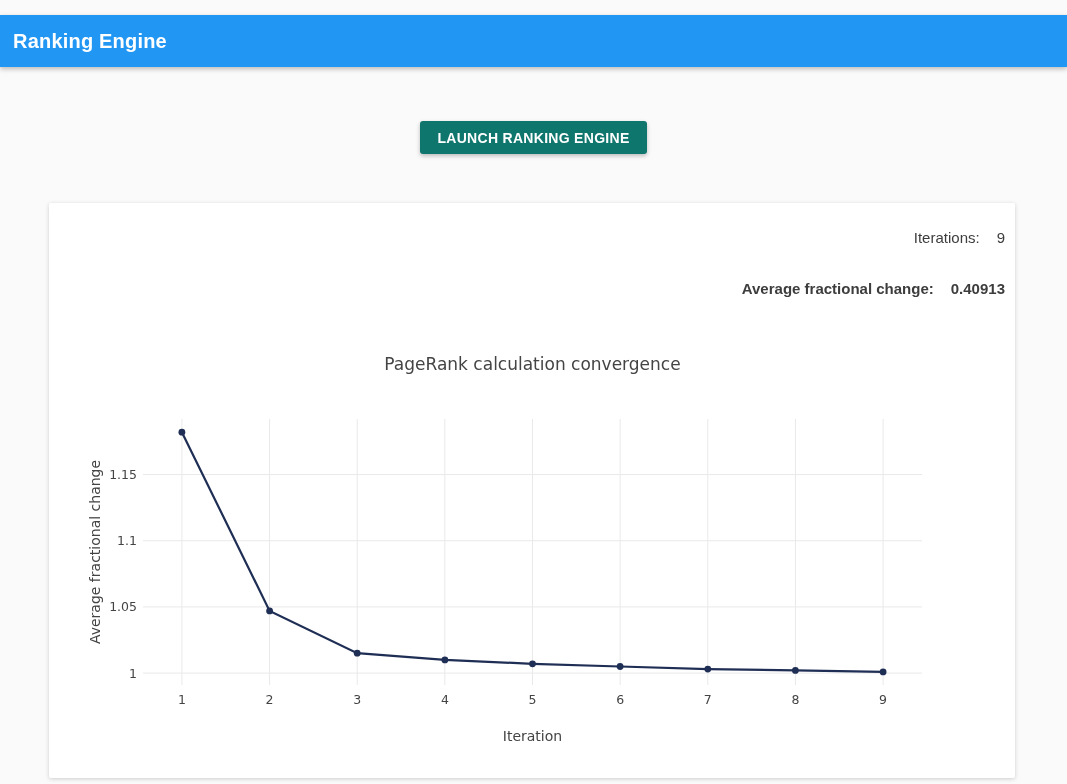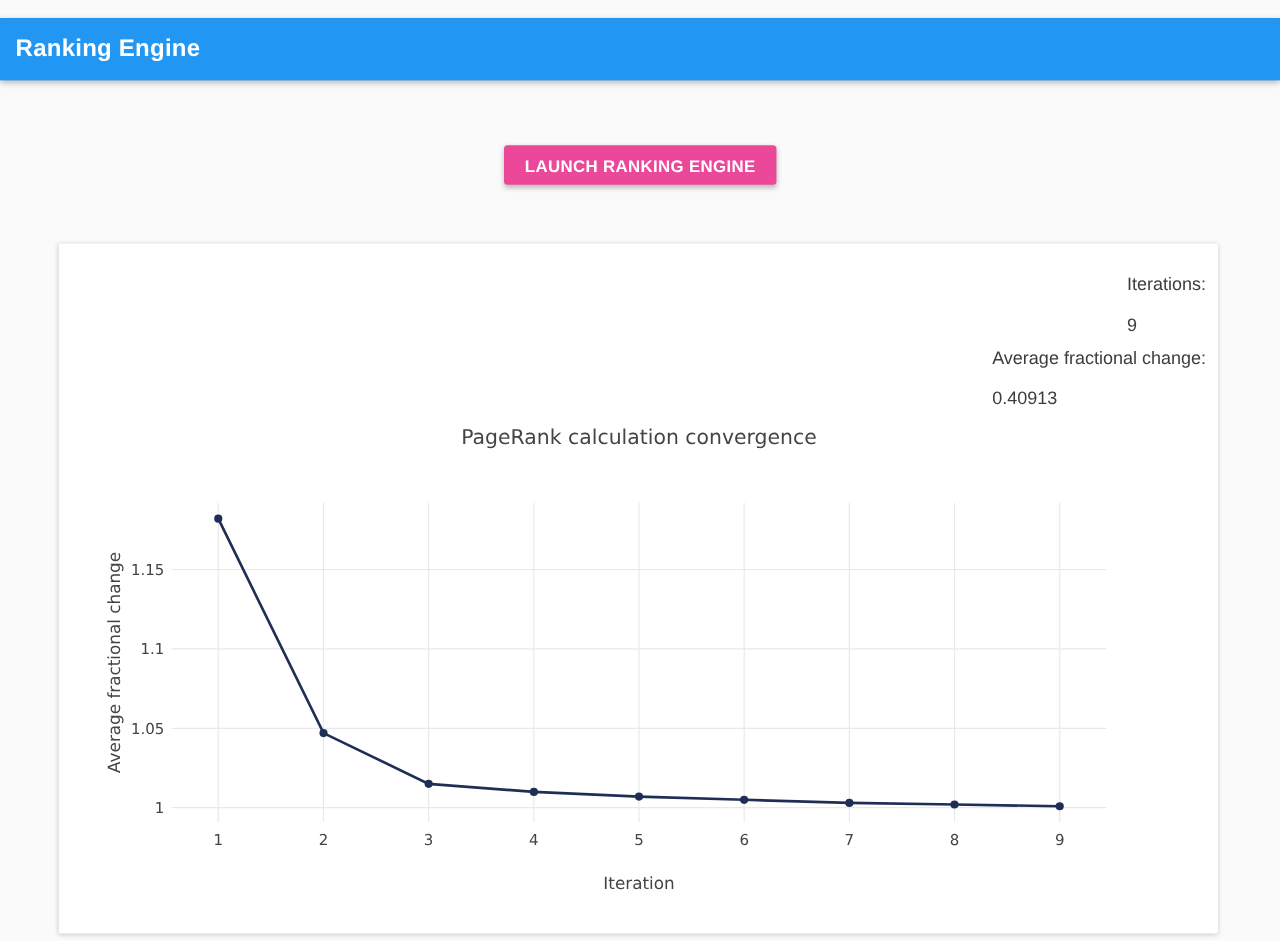--- a/index.html
+++ b/index.html
@@ -31,40 +31,40 @@
     box-shadow: 0 2px 4px rgba(0,0,0,0.25);
   }
   .card {
     position: absolute; left: 49px; top: 203px; width: 966px; height: 575px;
     background: #ffffff; border-radius: 2px;
     box-shadow: 0 1px 4px rgba(0,0,0,0.18);
   }
   .stat-row {
     position: absolute; right: 10px;
     display: flex; justify-content: flex-end; align-items: baseline; gap: 17px;
-    font-size: 15px; color: #3d3d3d; flex-direction: column;
+    font-size: 15px; color: #3d3d3d;
   }
   .stat-row.iterations { top: 26px; }
-  .stat-row.avg-change { top: 87px; }
+  .stat-row.avg-change { top: 77px; font-weight: bold; }
   .chart-wrap {
     position: absolute; left: 0; top: 130px; width: 966px; height: 432px;
   }
   svg text {
     font-family: "DejaVu Sans", sans-serif;
   }
 </style>
 </head>
 <body>
 
 <header class="appbar" style="background: rgb(33, 150, 243);">
   <div class="appbar-title">Ranking Engine</div>
 </header>
 
 <div class="launch-row">
-  <button class="launch-btn" style="background: #ec4899;">LAUNCH RANKING ENGINE</button>
+  <button class="launch-btn" style="background: #0f766e;">LAUNCH RANKING ENGINE</button>
 </div>
 
 <section class="card">
   <div class="stat-row iterations">
     <span>Iterations:</span>
     <span>9</span>
   </div>
   <div class="stat-row avg-change">
     <span>Average fractional change:</span>
     <span>0.40913</span>

